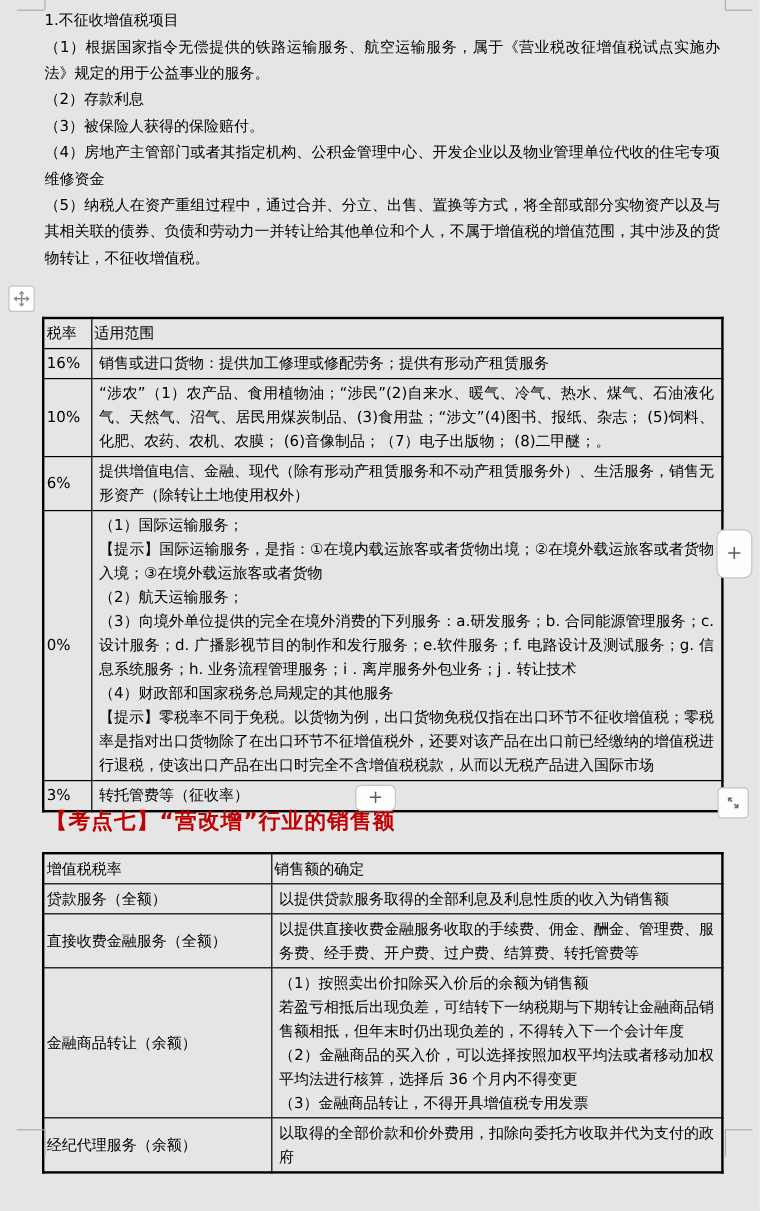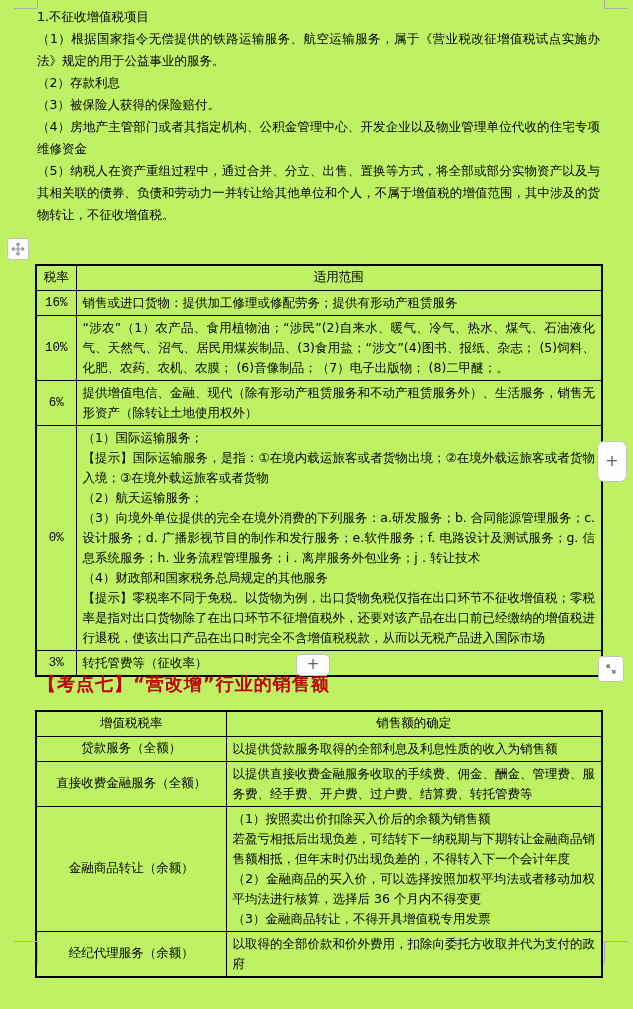--- a/index.html
+++ b/index.html
@@ -6,21 +6,21 @@
   html,body { margin:0; padding:0; }
   body {
     width:633px; height:1009px;
     background:#ffffff;
     font-family:"DejaVu Sans", sans-serif;
     color:#000;
   }
   .page {
     position:relative;
     width:633px; height:1009px;
-    background:#bef264;
+    background:#e5e5e5;
     overflow:hidden;
   }
   
   .intro {
     position:absolute; left:37px; top:6px; width:563px;
     font-size:12.5px; line-height:22px;
   }
   .intro p { margin:0; text-align:justify; }
   
   .heading {
@@ -37,21 +37,21 @@
     border:2px solid #000;
     font-size:12.5px; line-height:20px;
   }
   table.doc.t1 { top:264px; }
   table.doc.t2 { top:710px; }
   table.doc td {
     border:1px solid #000;
     padding:2px 6px;
     vertical-align:middle;
   }
-  table.doc td.c-label { text-align:center; padding:2px 2px;font-family:Liberation Mono, monospace; }
+  table.doc td.c-label { text-align:left; padding:2px 2px; }
   td .cpara { text-align:justify; margin:0; }
   
   .mark { position:absolute; background:#adadad; }
   
   .ctrl {
     position:absolute;
     background:#fdfdfd;
     border:1px solid #c3c3c3;
     border-radius:5px;
     display:flex; align-items:center; justify-content:center;

